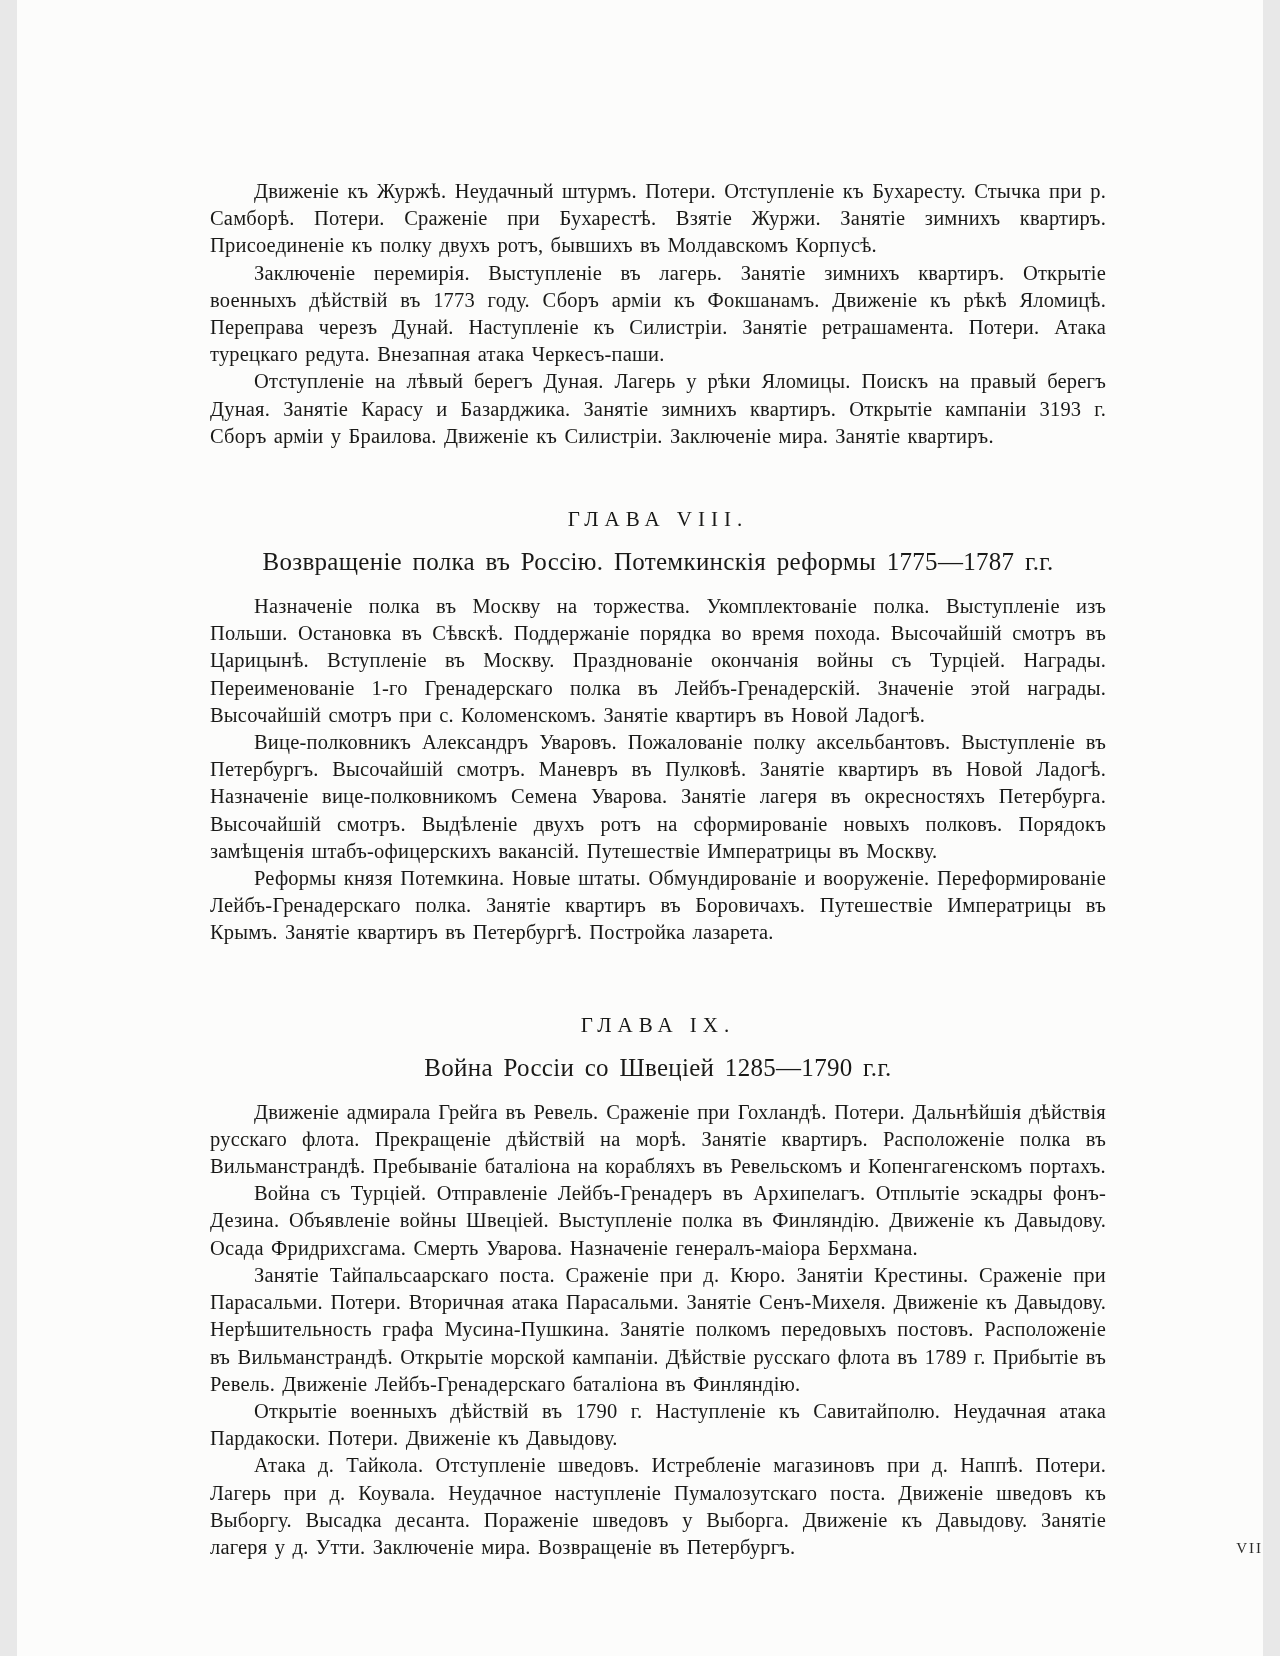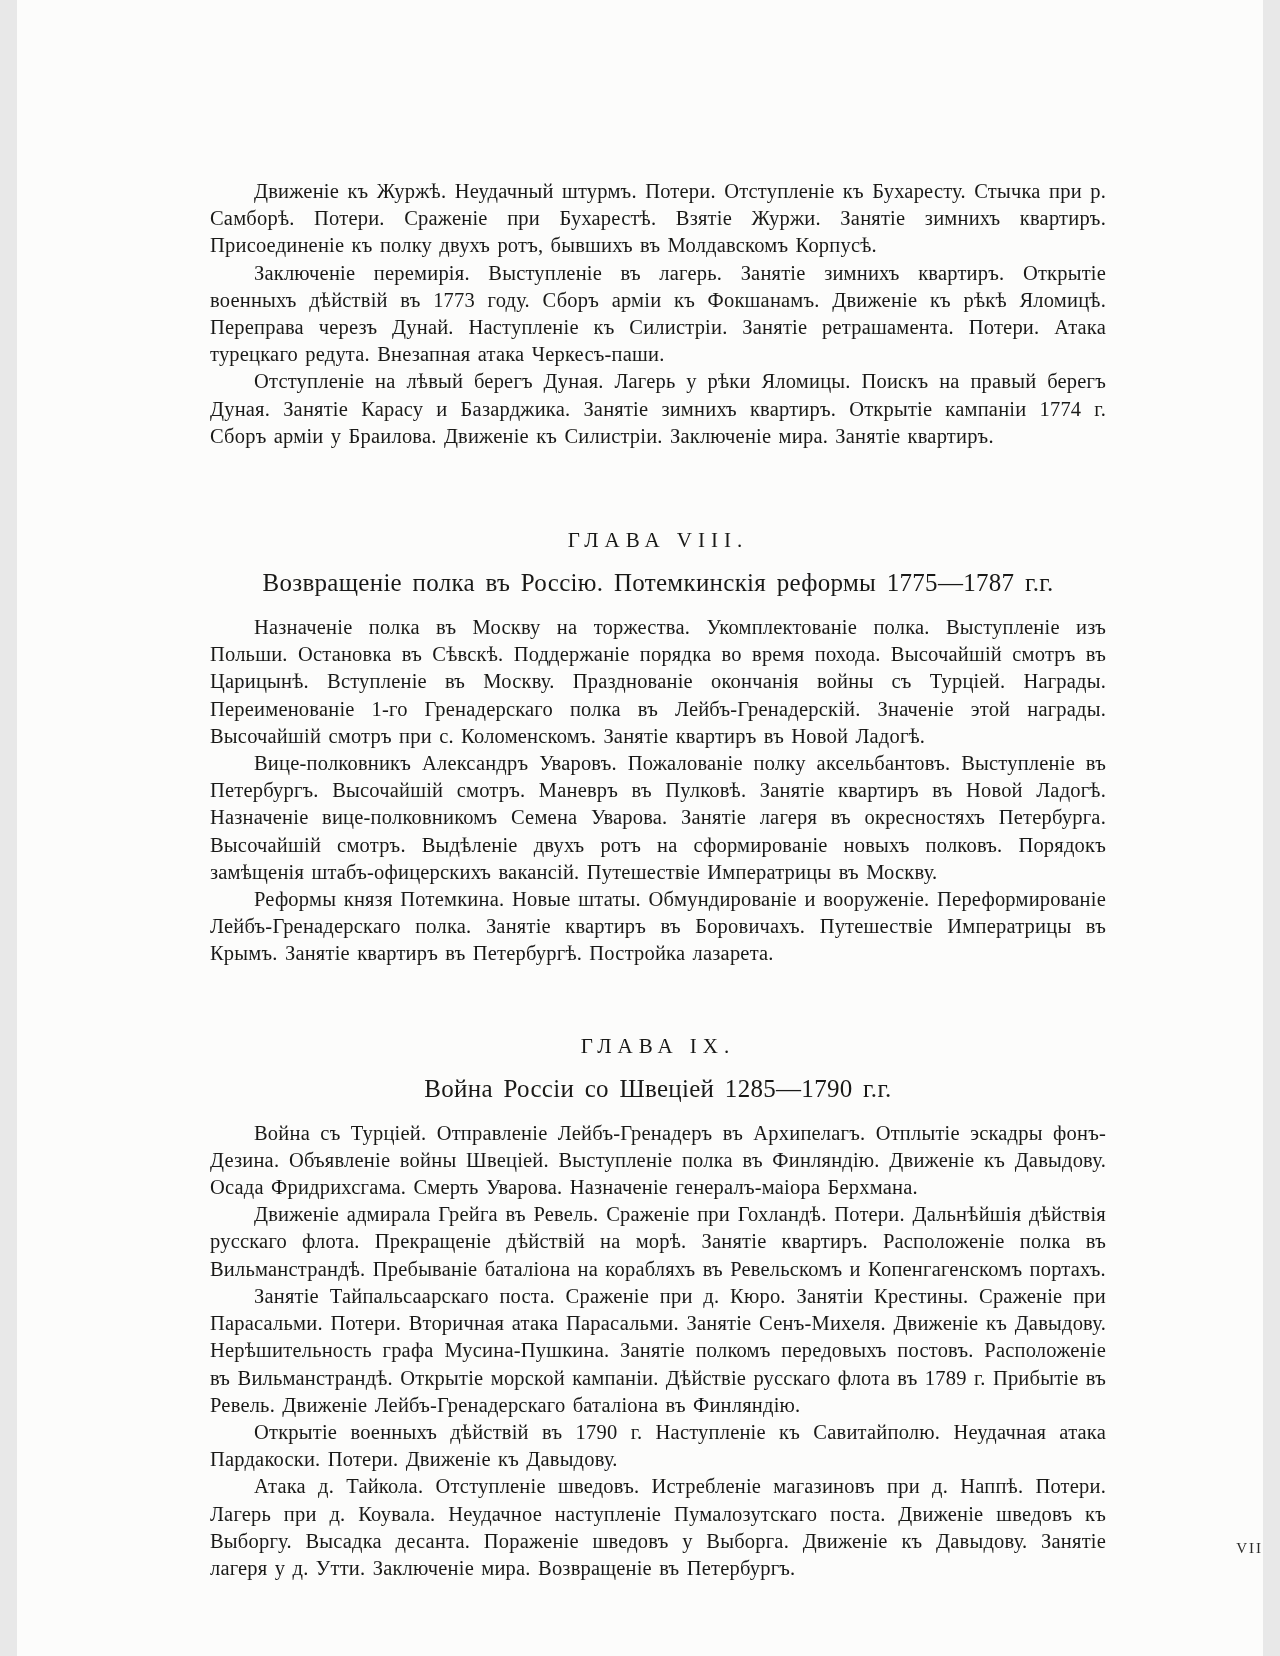--- a/index.html
+++ b/index.html
@@ -29,21 +29,21 @@
     line-height: 27.2px;
     text-align: justify;
     text-indent: 44px;
     margin: 0;
     word-spacing: 2px;
     letter-spacing: 0.2px;
   }
   .chapter {
     text-align: center;
   }
-  .chapter-8 { margin-top: 78px; }
+  .chapter-8 { margin-top: 57px; }
   .chapter-9 { margin-top: 66px; }
   .chapter-heading {
     font-size: 21px;
     letter-spacing: 6px;
     font-weight: normal;
     margin: 0 0 16px 0;
   }
   .chapter-subtitle {
     font-size: 25px;
     font-weight: normal;
@@ -64,38 +64,38 @@
   }
 </style>
 </head>
 <body>
 
 <div class="page">
   <div class="text-block">
 
     <p class="para">Движеніе къ Журжѣ. Неудачный штурмъ. Потери. Отступленіе къ Бухаресту. Стычка при р. Самборѣ. Потери. Сраженіе при Бухарестѣ. Взятіе Журжи. Занятіе зимнихъ квартиръ. Присоединеніе къ полку двухъ ротъ, бывшихъ въ Молдавскомъ Корпусѣ.</p>
     <p class="para">Заключеніе перемирія. Выступленіе въ лагерь. Занятіе зимнихъ квартиръ. Открытіе военныхъ дѣйствій въ 1773 году. Сборъ арміи къ Фокшанамъ. Движеніе къ рѣкѣ Яломицѣ. Переправа черезъ Дунай. Наступленіе къ Силистріи. Занятіе ретрашамента. Потери. Атака турецкаго редута. Внезапная атака Черкесъ-паши.</p>
-    <p class="para">Отступленіе на лѣвый берегъ Дуная. Лагерь у рѣки Яломицы. Поискъ на правый берегъ Дуная. Занятіе Карасу и Базарджика. Занятіе зимнихъ квартиръ. Открытіе кампаніи 1774 г. Сборъ арміи у Браилова. Движеніе къ Силистріи. Заключеніе мира. Занятіе квартиръ.</p>
+    <p class="para">Отступленіе на лѣвый берегъ Дуная. Лагерь у рѣки Яломицы. Поискъ на правый берегъ Дуная. Занятіе Карасу и Базарджика. Занятіе зимнихъ квартиръ. Открытіе кампаніи 3193 г. Сборъ арміи у Браилова. Движеніе къ Силистріи. Заключеніе мира. Занятіе квартиръ.</p>
 
     <div class="chapter chapter-8">
       <h2 class="chapter-heading">ГЛАВА VIII.</h2>
       <h3 class="chapter-subtitle">Возвращеніе полка въ Россію. Потемкинскія реформы 1775—1787 г.г.</h3>
     </div>
 
     <p class="para">Назначеніе полка въ Москву на торжества. Укомплектованіе полка. Выступленіе изъ Польши. Остановка въ Сѣвскѣ. Поддержаніе порядка во время похода. Высочайшій смотръ въ Царицынѣ. Вступленіе въ Москву. Празднованіе окончанія войны съ Турціей. Награды. Переименованіе 1-го Гренадерскаго полка въ Лейбъ-Гренадерскій. Значеніе этой награды. Высочайшій смотръ при с. Коломенскомъ. Занятіе квартиръ въ Новой Ладогѣ.</p>
     <p class="para">Вице-полковникъ Александръ Уваровъ. Пожалованіе полку аксельбантовъ. Выступленіе въ Петербургъ. Высочайшій смотръ. Маневръ въ Пулковѣ. Занятіе квартиръ въ Новой Ладогѣ. Назначеніе вице-полковникомъ Семена Уварова. Занятіе лагеря въ окресностяхъ Петербурга. Высочайшій смотръ. Выдѣленіе двухъ ротъ на сформированіе новыхъ полковъ. Порядокъ замѣщенія штабъ-офицерскихъ вакансій. Путешествіе Императрицы въ Москву.</p>
     <p class="para">Реформы князя Потемкина. Новые штаты. Обмундированіе и вооруженіе. Переформированіе Лейбъ-Гренадерскаго полка. Занятіе квартиръ въ Боровичахъ. Путешествіе Императрицы въ Крымъ. Занятіе квартиръ въ Петербургѣ. Постройка лазарета.</p>
 
     <div class="chapter chapter-9">
       <h2 class="chapter-heading">ГЛАВА IX.</h2>
       <h3 class="chapter-subtitle">Война Россіи со Швеціей 1285—1790 г.г.</h3>
     </div>
 
+    <p class="para">Движеніе адмирала Грейга въ Ревель. Сраженіе при Гохландѣ. Потери. Дальнѣйшія дѣйствія русскаго флота. Прекращеніе дѣйствій на морѣ. Занятіе квартиръ. Расположеніе полка въ Вильманстрандѣ. Пребываніе баталіона на корабляхъ въ Ревельскомъ и Копенгагенскомъ портахъ.</p>
     <p class="para">Война съ Турціей. Отправленіе Лейбъ-Гренадеръ въ Архипелагъ. Отплытіе эскадры фонъ-Дезина. Объявленіе войны Швеціей. Выступленіе полка въ Финляндію. Движеніе къ Давыдову. Осада Фридрихсгама. Смерть Уварова. Назначеніе генералъ-маіора Берхмана.</p>
-    <p class="para">Движеніе адмирала Грейга въ Ревель. Сраженіе при Гохландѣ. Потери. Дальнѣйшія дѣйствія русскаго флота. Прекращеніе дѣйствій на морѣ. Занятіе квартиръ. Расположеніе полка въ Вильманстрандѣ. Пребываніе баталіона на корабляхъ въ Ревельскомъ и Копенгагенскомъ портахъ.</p>
     <p class="para">Занятіе Тайпальсаарскаго поста. Сраженіе при д. Кюро. Занятіи Крестины. Сраженіе при Парасальми. Потери. Вторичная атака Парасальми. Занятіе Сенъ-Михеля. Движеніе къ Давыдову. Нерѣшительность графа Мусина-Пушкина. Занятіе полкомъ передовыхъ постовъ. Расположеніе въ Вильманстрандѣ. Открытіе морской кампаніи. Дѣйствіе русскаго флота въ 1789 г. Прибытіе въ Ревель. Движеніе Лейбъ-Гренадерскаго баталіона въ Финляндію.</p>
     <p class="para">Открытіе военныхъ дѣйствій въ 1790 г. Наступленіе къ Савитайполю. Неудачная атака Пардакоски. Потери. Движеніе къ Давыдову.</p>
     <p class="para">Атака д. Тайкола. Отступленіе шведовъ. Истребленіе магазиновъ при д. Наппѣ. Потери. Лагерь при д. Коувала. Неудачное наступленіе Пумалозутскаго поста. Движеніе шведовъ къ Выборгу. Высадка десанта. Пораженіе шведовъ у Выборга. Движеніе къ Давыдову. Занятіе лагеря у д. Утти. Заключеніе мира. Возвращеніе въ Петербургъ.</p>
 
   </div>
 
   <div class="page-number">VII</div>
 </div>
 
 </body></html>

